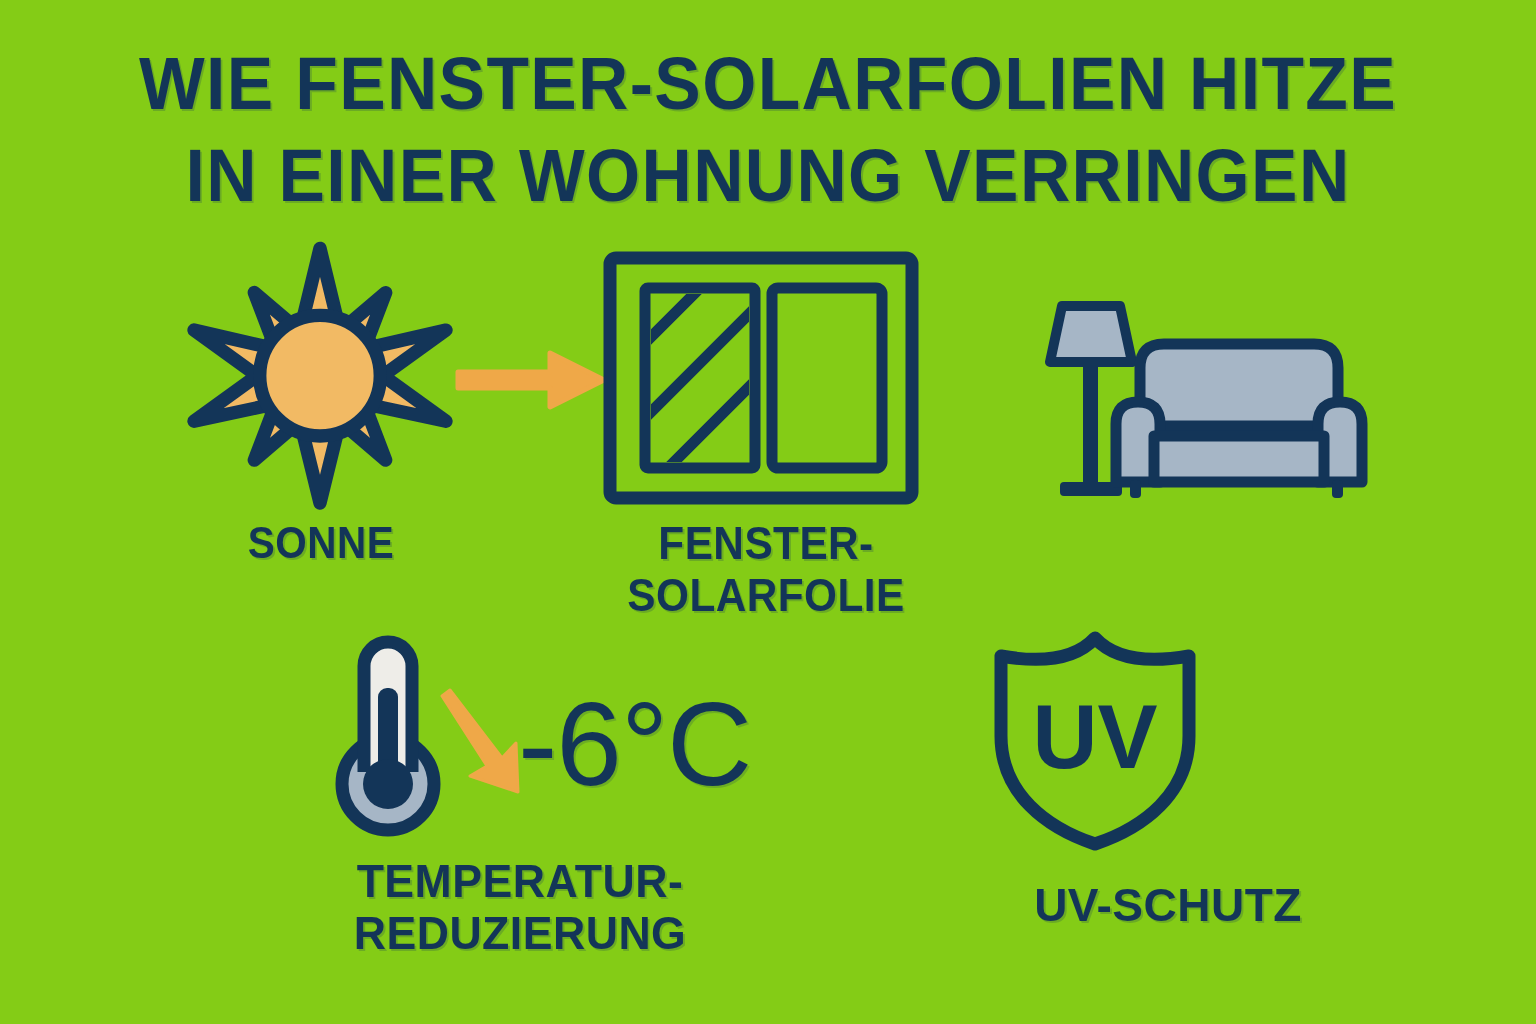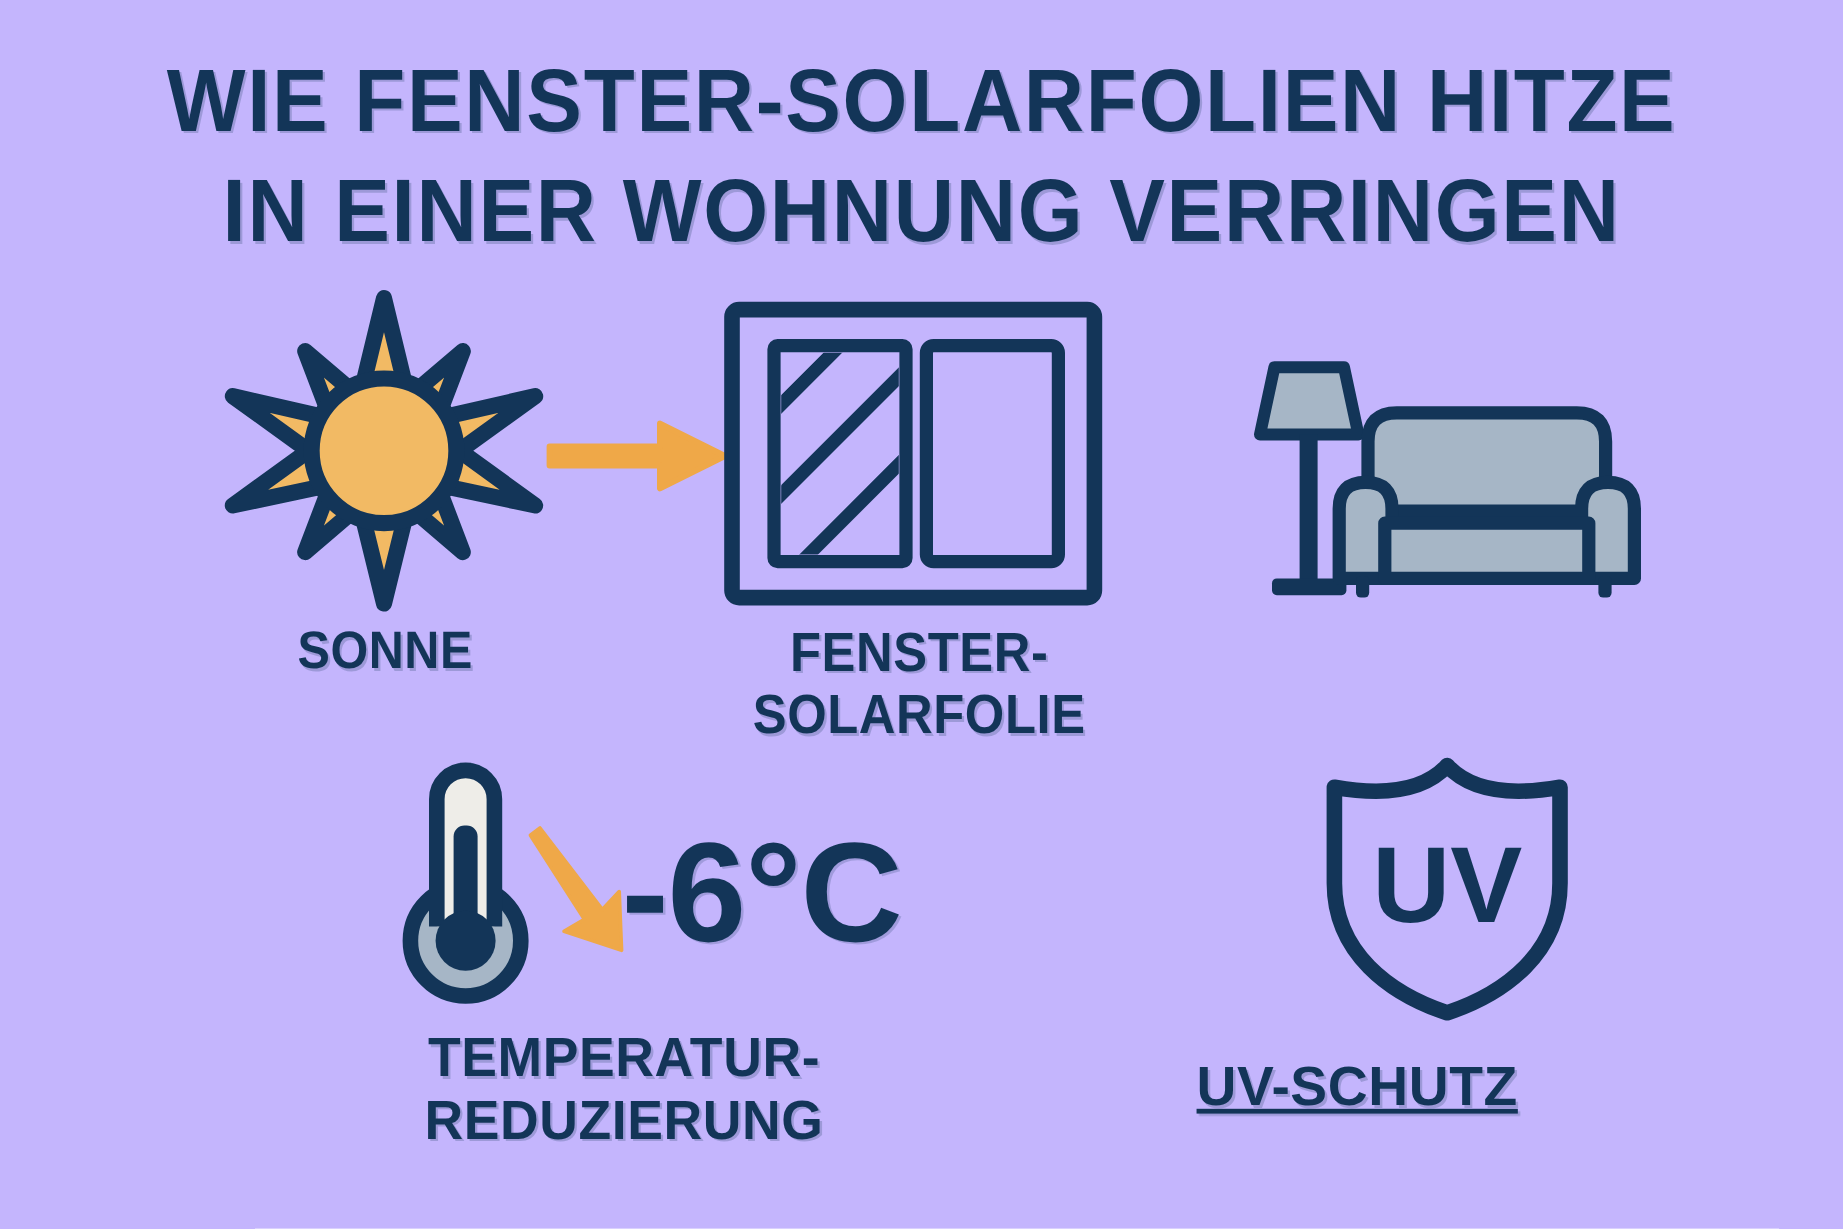--- a/index.html
+++ b/index.html
@@ -5,21 +5,21 @@
 <style>
   html, body {
     margin: 0;
     padding: 0;
     background: #ffffff;
   }
   #canvas {
     position: relative;
     width: 1536px;
     height: 1024px;
-    background: #c4b5fd;
+    background: #84cc16;
     overflow: hidden;
     font-family: "Liberation Sans", sans-serif;
   }
 
   
   .title-block {
     position: absolute;
     top: 38px;
     left: 0;
     width: 1536px;
@@ -60,33 +60,33 @@
   .lbl-uv         { font-size: 46px; }
 
   
   #sun-icon-box     { left: 186px; top: 243px;  width: 268px; height: 268px; }
   #arrow-right-box  { left: 452px; top: 345px;  width: 160px; height: 70px;  }
   #window-icon-box  { left: 600px; top: 248px;  width: 322px; height: 260px; }
   #living-icon-box  { left: 1032px; top: 290px; width: 340px; height: 222px; }
   #thermo-icon-box  { left: 330px; top: 632px;  width: 120px; height: 208px; }
   #arrow-down-box   { left: 430px; top: 688px;  width: 104px; height: 112px; }
   #temp-value-box   { left: 518px; top: 678px;  width: 280px; height: 132px; }
-  #shield-icon-box  { left: 1084px; top: 628px; width: 244px; height: 226px; text-align: center; }
+  #shield-icon-box  { left: 973px; top: 628px; width: 244px; height: 226px; text-align: center; }
 
   
   #label-sonne    { left: 146px;  top: 518px;  width: 350px; }
   #label-folie    { left: 556px;  top: 518px;  width: 420px; }
   #label-wohnung  { left: 1012px; top: 518px;  width: 390px; }
   #label-temp     { left: 200px;  top: 856px;  width: 640px; }
-  #label-uv       { left: 931px;  top: 880px;  width: 400px; text-decoration: underline; }
+  #label-uv       { left: 968px;  top: 880px;  width: 400px; }
 
   .temp-value {
     color: #133558;
     font-family: "Liberation Sans", sans-serif;
-    font-weight: bold;
+    font-weight: normal;
     font-size: 118px;
     line-height: 132px;
     letter-spacing: -1px;
     text-shadow: 2px 2px 0 rgba(19,53,88,0.20);
     white-space: nowrap;
   }
 
   svg { display: block; overflow: visible; }
 </style>
 </head>

